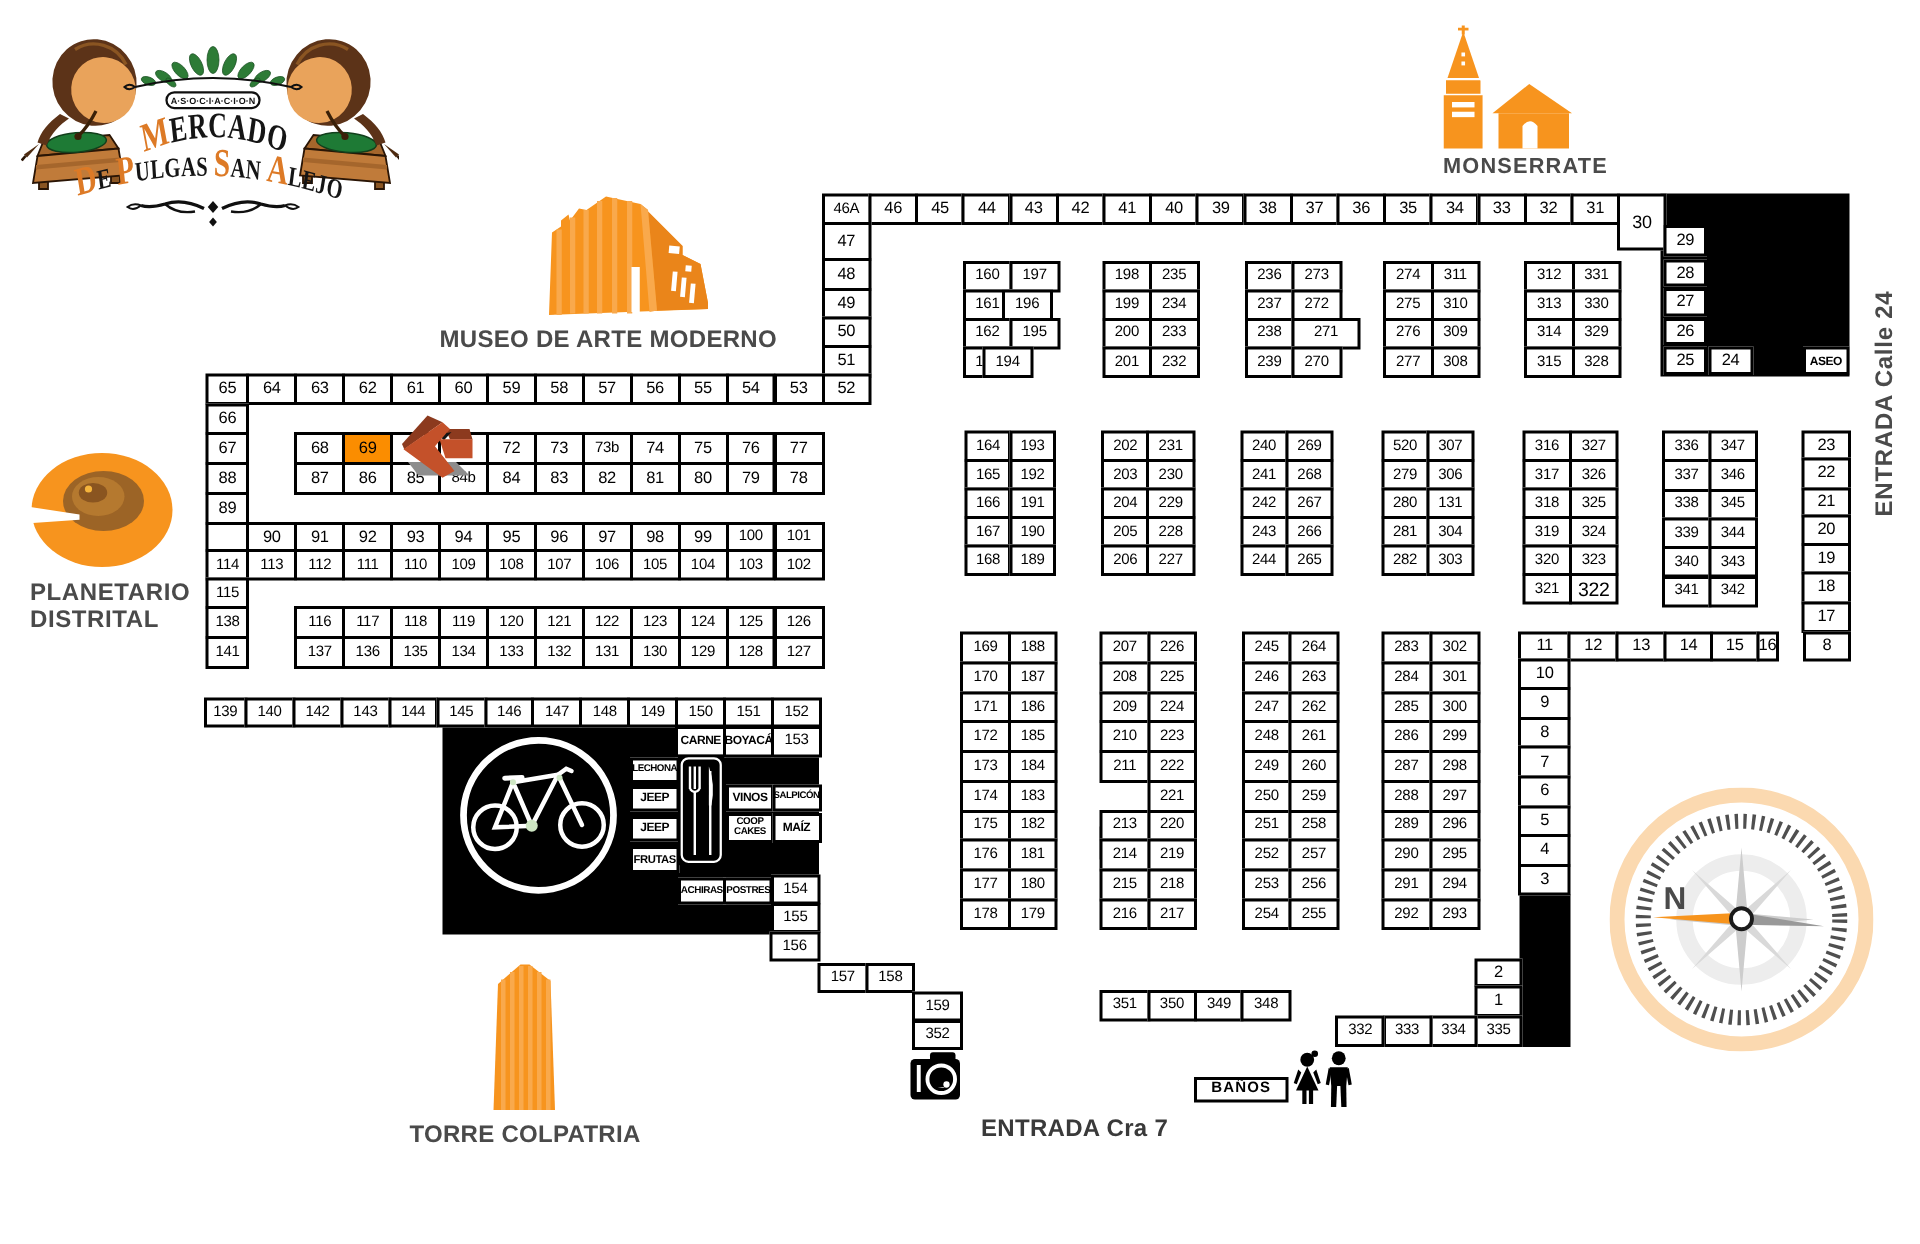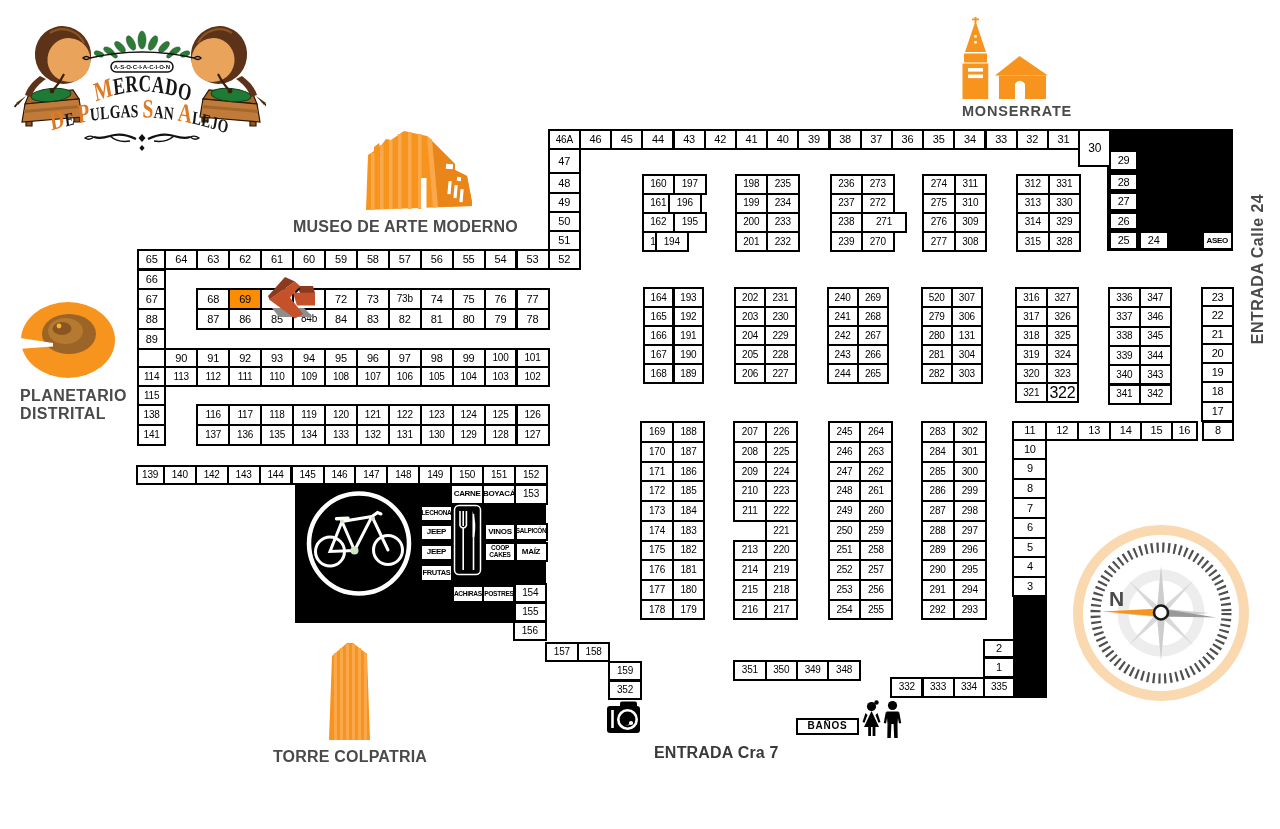--- a/index.html
+++ b/index.html
@@ -489,21 +489,21 @@
 <div class="c" style="left:1014.7px;top:344.4px;width:33.2px;height:21.0px;font-size:10px">319</div>
 
 <div class="c" style="left:1045.9px;top:344.4px;width:33.2px;height:21.0px;font-size:10px">324</div>
 
 <div class="c" style="left:1014.7px;top:363.4px;width:33.2px;height:21.0px;font-size:10px">320</div>
 
 <div class="c" style="left:1045.9px;top:363.4px;width:33.2px;height:21.0px;font-size:10px">323</div>
 
 <div class="c" style="left:1014.7px;top:382.4px;width:33.2px;height:21.0px;font-size:10px">321</div>
 
-<div class="c" style="left:1045.9px;top:382.4px;width:33.2px;height:21.0px;font-size:16px">322</div>
+<div class="c" style="left:1045.9px;top:382.4px;width:33.2px;height:21.0px;font-size:13px">322</div>
 
 <div class="c" style="left:1108.0px;top:287.0px;width:32.8px;height:21.3px;font-size:10px">336</div>
 
 <div class="c" style="left:1138.8px;top:287.0px;width:32.8px;height:21.3px;font-size:10px">347</div>
 
 <div class="c" style="left:1108.0px;top:306.3px;width:32.8px;height:21.3px;font-size:10px">337</div>
 
 <div class="c" style="left:1138.8px;top:306.3px;width:32.8px;height:21.3px;font-size:10px">346</div>
 
 <div class="c" style="left:1108.0px;top:325.6px;width:32.8px;height:21.3px;font-size:10px">338</div>
@@ -699,21 +699,21 @@
 <div class="c" style="left:1012.4px;top:420.6px;width:34.89999999999998px;height:20.0px;font-size:11px">11</div>
 
 <div class="c" style="left:1045.3px;top:420.6px;width:33.700000000000045px;height:20.0px;font-size:11px">12</div>
 
 <div class="c" style="left:1077.0px;top:420.6px;width:34.299999999999955px;height:20.0px;font-size:11px">13</div>
 
 <div class="c" style="left:1109.3px;top:420.6px;width:32.90000000000009px;height:20.0px;font-size:11px">14</div>
 
 <div class="c" style="left:1140.2px;top:420.6px;width:32.59999999999991px;height:20.0px;font-size:11px">15</div>
 
-<div class="c" style="left:1170.8px;top:420.6px;width:27px;height:20.0px;font-size:11px">16</div>
+<div class="c" style="left:1170.8px;top:420.6px;width:15px;height:20.0px;font-size:11px">16</div>
 
 <div class="c" style="left:1201.6px;top:420.6px;width:32.700000000000045px;height:20.0px;font-size:11px">8</div>
 
 <div class="c" style="left:1012.4px;top:438.6px;width:34.9px;height:21.599999999999966px;font-size:11px">10</div>
 
 <div class="c" style="left:1012.4px;top:458.2px;width:34.9px;height:21.600000000000023px;font-size:11px">9</div>
 
 <div class="c" style="left:1012.4px;top:477.8px;width:34.9px;height:21.599999999999966px;font-size:11px">8</div>
 
 <div class="c" style="left:1012.4px;top:497.4px;width:34.9px;height:21.600000000000023px;font-size:11px">7</div>

